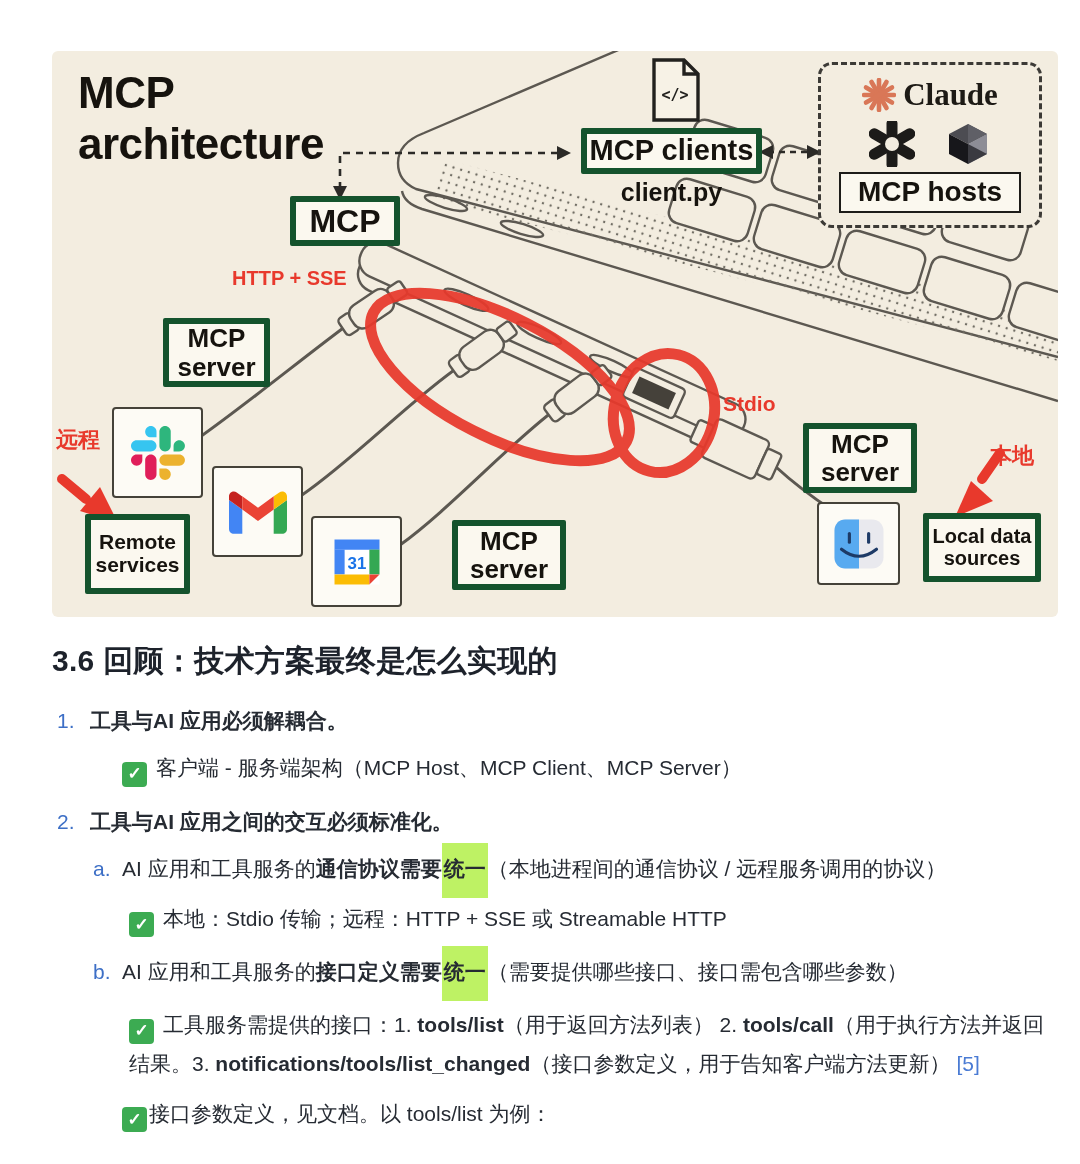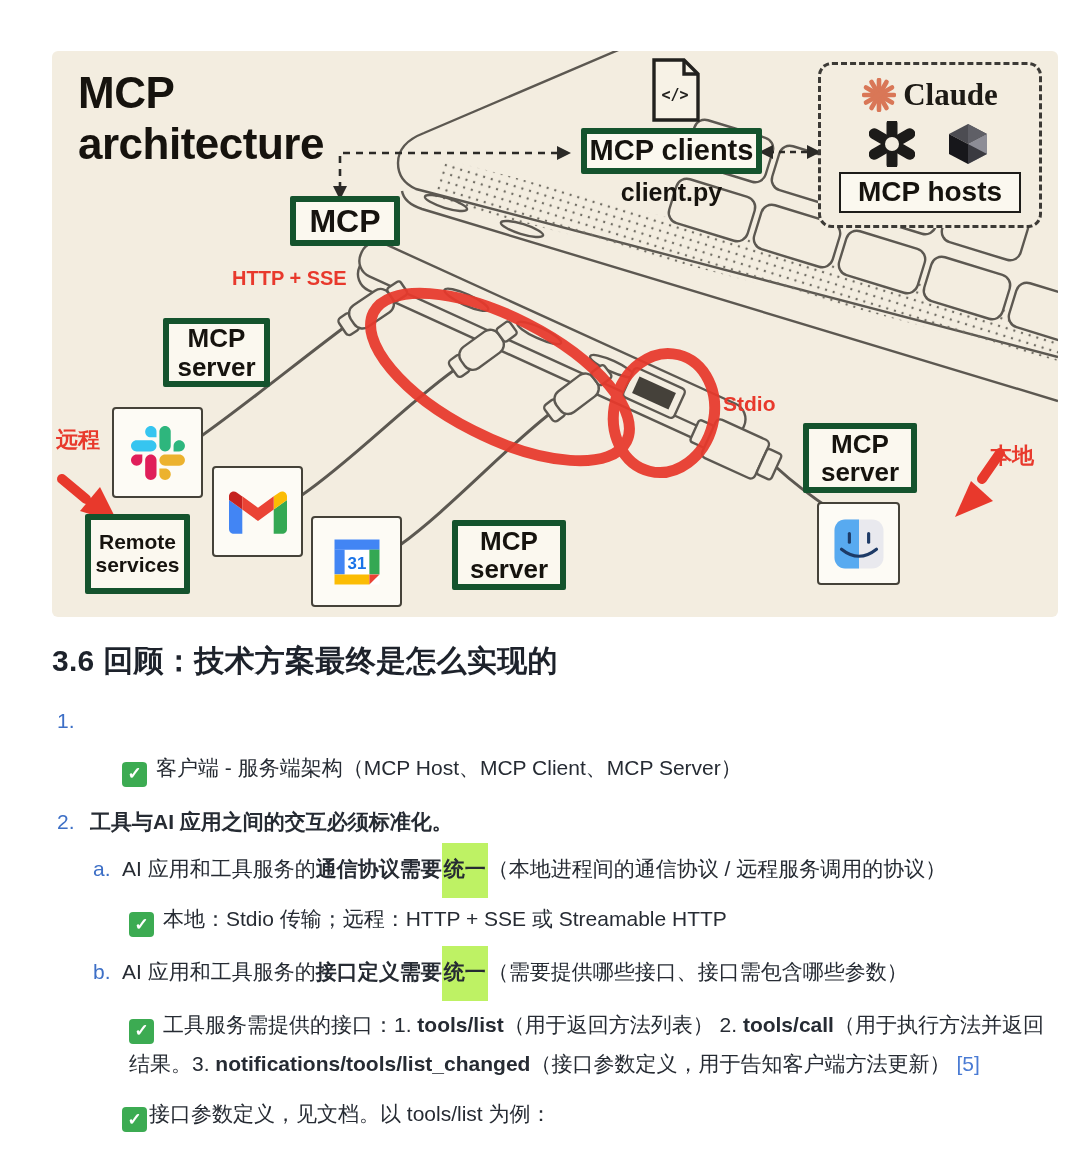--- a/index.html
+++ b/index.html
@@ -236,20 +236,24 @@
         <span>server</span>
     </div>
 
     <div class="rlabel" style="left:4px; top:374px; font-size:22px;">远程</div>
     <div class="dbox" style="left:33px; top:463px; width:105px; height:80px; font-size:21px; font-weight:600;">
       <span>Remote</span>
         <span>services</span>
     </div>
     <div class="rlabel" style="left:671px; top:341px; font-size:21px;">Stdio</div>
     <div class="rlabel" style="left:938px; top:390px; font-size:22px;">本地</div>
+    <div class="dbox" style="left:871px; top:462px; width:118px; height:69px; font-size:20px; font-weight:600;">
+      <span>Local data</span>
+        <span>sources</span>
+    </div>
 
     <div class="card" style="left:60px; top:356px; width:91px; height:91px;">
       <svg width="54" height="54" viewBox="0 0 123 123">
         <path d="M25.8 77.6c0 7.1-5.8 12.9-12.9 12.9S0 84.7 0 77.6s5.8-12.9 12.9-12.9h12.9v12.9z" fill="#E01E5A"></path>
         <path d="M32.3 77.6c0-7.1 5.8-12.9 12.9-12.9s12.9 5.8 12.9 12.9v32.3c0 7.1-5.8 12.9-12.9 12.9s-12.9-5.8-12.9-12.9V77.6z" fill="#E01E5A"></path>
         <path d="M45.2 25.8c-7.1 0-12.9-5.8-12.9-12.9S38.1 0 45.2 0s12.9 5.8 12.9 12.9v12.9H45.2z" fill="#36C5F0"></path>
         <path d="M45.2 32.3c7.1 0 12.9 5.8 12.9 12.9s-5.8 12.9-12.9 12.9H12.9C5.8 58.1 0 52.3 0 45.2s5.8-12.9 12.9-12.9h32.3z" fill="#36C5F0"></path>
         <path d="M97 45.2c0-7.1 5.8-12.9 12.9-12.9s12.9 5.8 12.9 12.9-5.8 12.9-12.9 12.9H97V45.2z" fill="#2EB67D"></path>
         <path d="M90.5 45.2c0 7.1-5.8 12.9-12.9 12.9s-12.9-5.8-12.9-12.9V12.9C64.7 5.8 70.5 0 77.6 0s12.9 5.8 12.9 12.9v32.3z" fill="#2EB67D"></path>
         <path d="M77.6 97c7.1 0 12.9 5.8 12.9 12.9s-5.8 12.9-12.9 12.9-12.9-5.8-12.9-12.9V97h12.9z" fill="#ECB22E"></path>
@@ -287,20 +291,21 @@
         </g>
       </svg>
     </div>
   </div>
 
   <div class="article">
     <h2>3.6 回顾：技术方案最终是怎么实现的</h2>
 
     <div class="row lvl1">
       <span class="mk">1.</span>
+      <span class="b">工具与AI 应用必须解耦合。</span>
     </div>
 
     <div class="checkline">
       <span class="ck">✓</span><span>客户端 - 服务端架构（MCP Host、MCP Client、MCP Server）</span>
     </div>
 
     <div class="row lvl1">
       <span class="mk">2.</span>
       <span class="b">工具与AI 应用之间的交互必须标准化。</span>
     </div>

